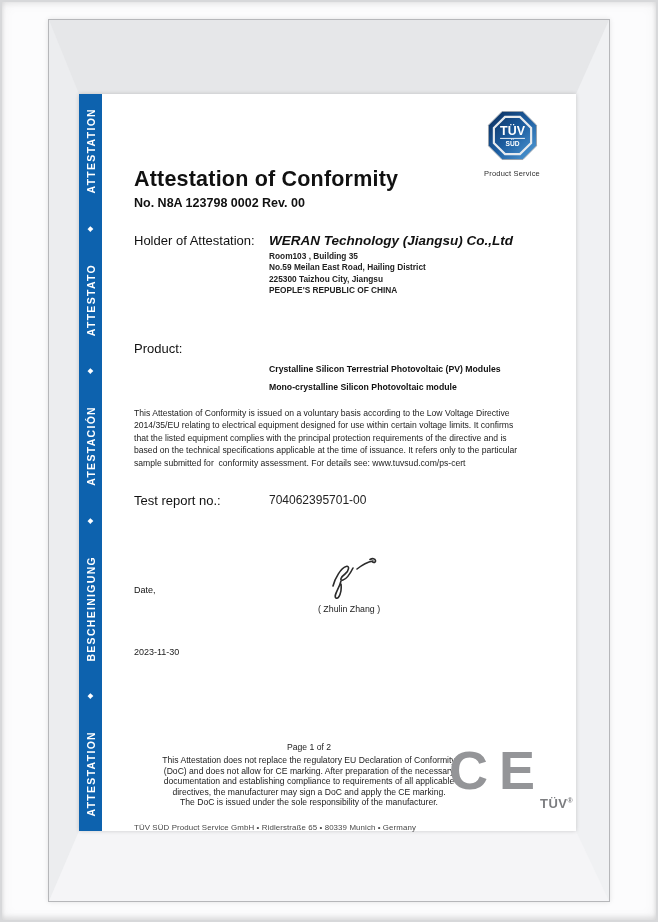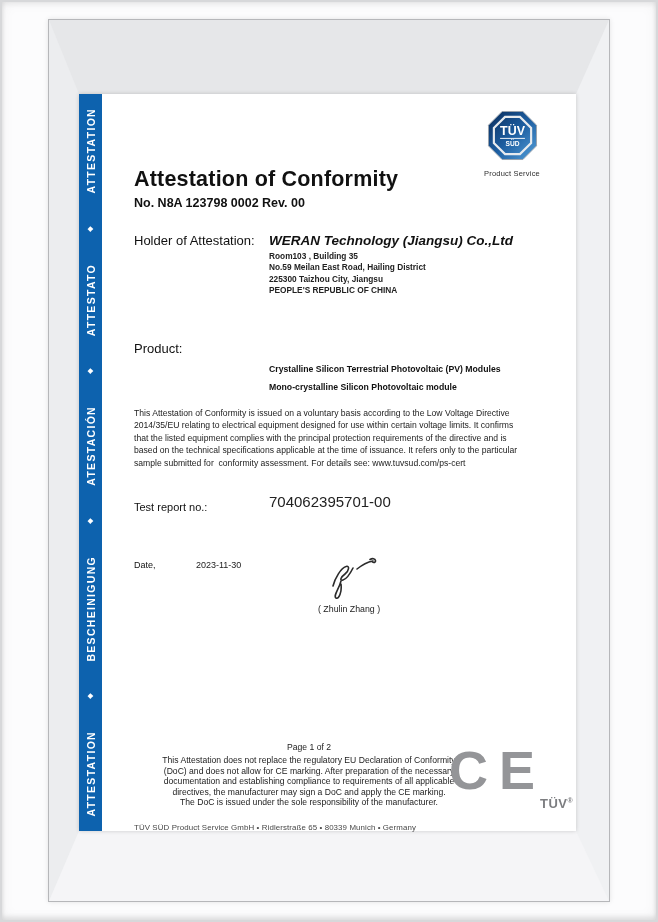--- a/index.html
+++ b/index.html
@@ -37,24 +37,24 @@
   .holder-name { font-size:13.5px; font-weight:bold; line-height:15px; color:#111;font-style:italic; }
   .holder-address { margin-top:3px; font-size:8.3px; line-height:11.4px; font-weight:bold; color:#222; white-space:pre-wrap; }
 
   .product-row { top:247px; }
   .product-lines { font-size:8.7px; font-weight:bold; line-height:17.5px; color:#111; white-space:pre-wrap; margin-top:20px; }
 
   .statement { position:absolute; left:55px; top:313px; width:445px; font-size:8.6px; line-height:12.4px;
                color:#1c1c1c; white-space:pre-wrap; }
 
   .report-row { top:399px; }
-  .report-row .row-label { font-size:11px;margin-top:8px; }
-  .report-value { font-size:15px; color:#222; }
+  .report-row .row-label { font-size:13px; }
+  .report-value { font-size:12px; color:#222; }
 
-  .date-row { top:466px; }
+  .date-row { top:491px;flex-direction:column; }
   .date-row .row-label { font-size:9px; flex:0 0 62px; }
   .date-value { font-size:9px; color:#222; }
 
   .signature-block { position:absolute; left:239px; top:463px; width:150px; text-align:left; }
   .signature-name { font-size:8.8px; color:#222; margin-top:1px; }
 
   .footer-block { position:absolute; left:55px; top:648px; width:350px;text-align:center; }
   .page-indicator { font-size:8.6px; line-height:11px; color:#1c1c1c; }
   .disclaimer { margin-top:2px; font-size:8.6px; line-height:10.6px; color:#1c1c1c; white-space:pre-wrap; }
   .company-line { position:absolute; left:55px; top:729px; font-size:7.9px; color:#474747; letter-spacing:.1px; }

